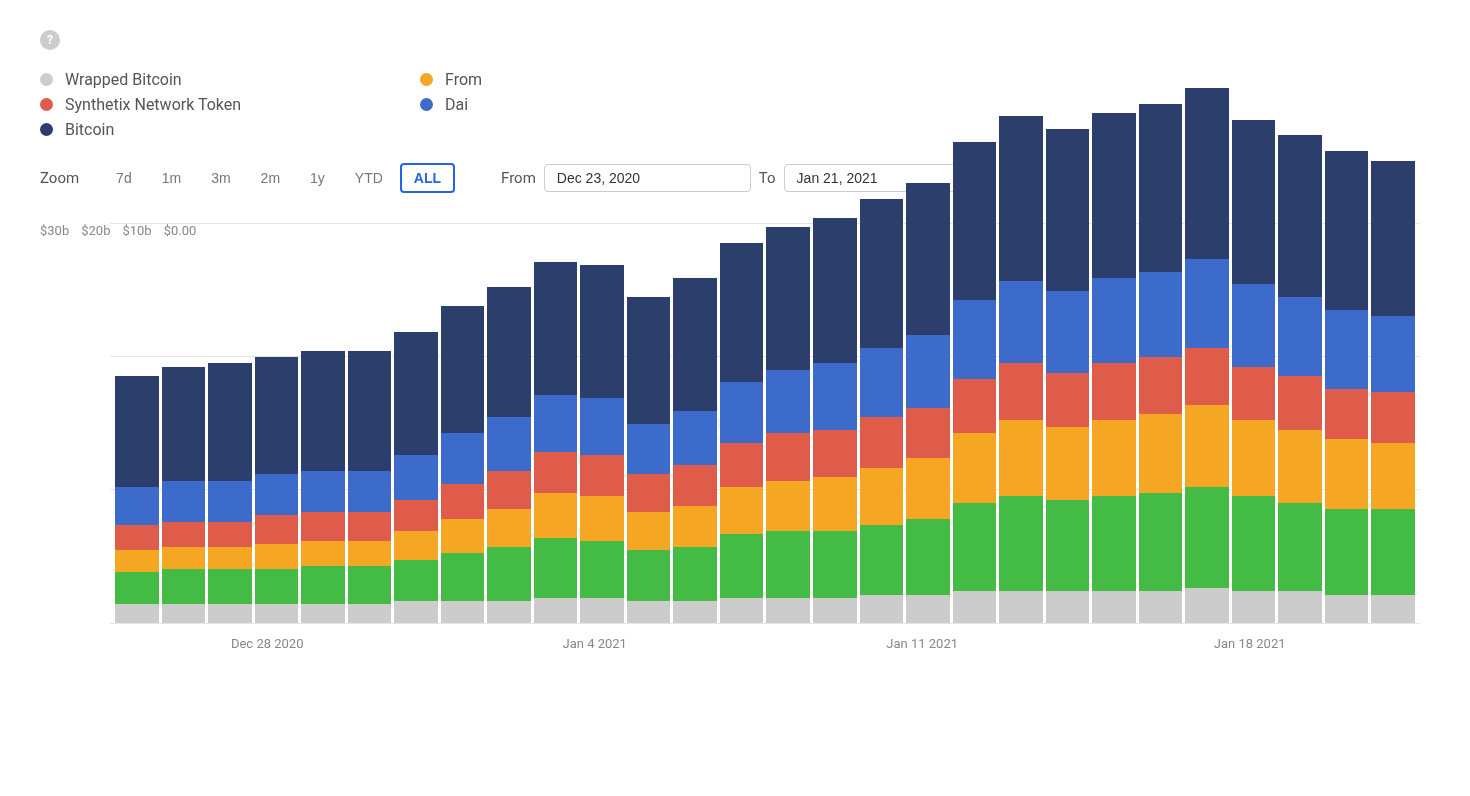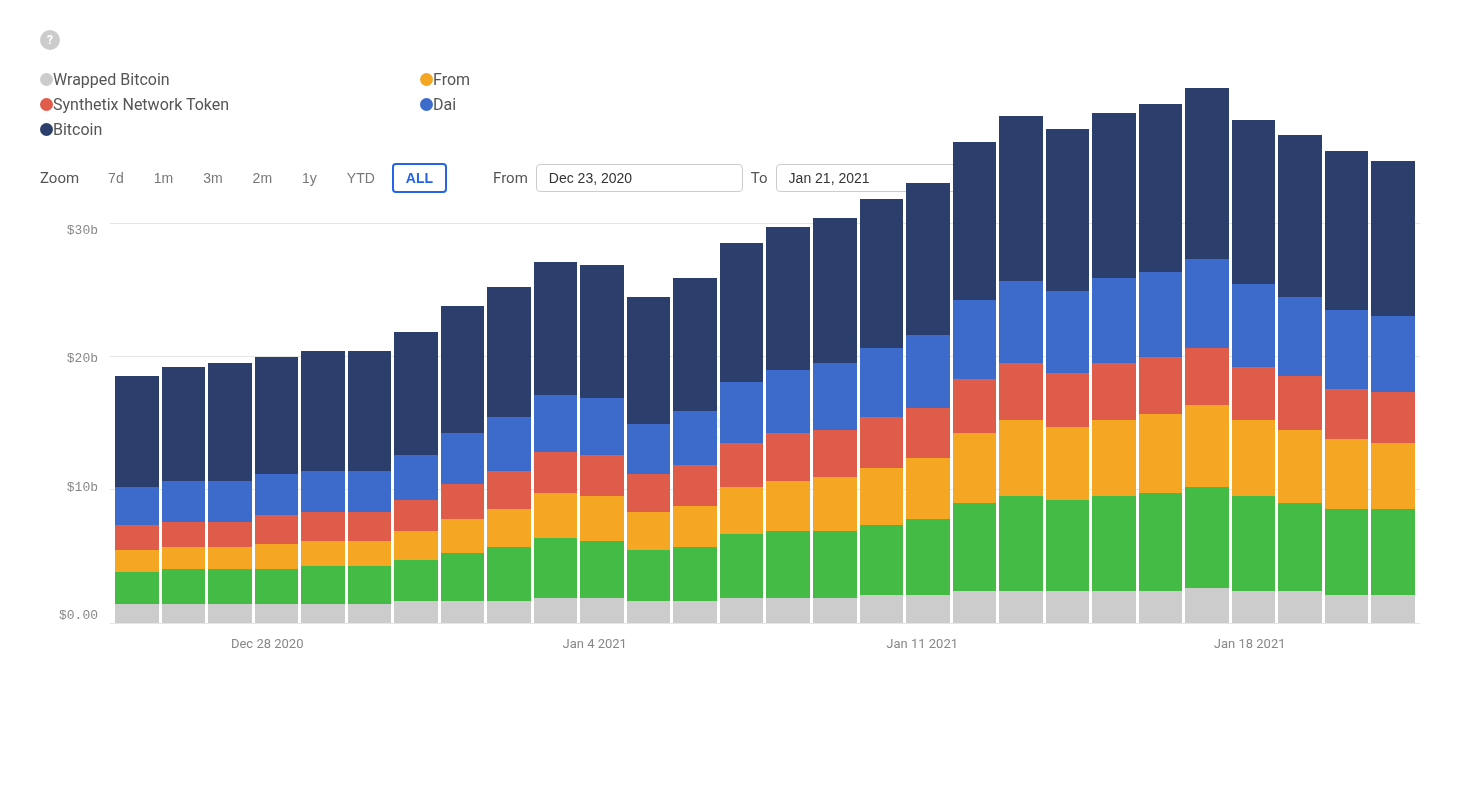--- a/index.html
+++ b/index.html
@@ -39,21 +39,21 @@
       display: grid;
       grid-template-columns: 1fr 1fr;
       gap: 6px 60px;
       margin-bottom: 24px;
       width: 700px;
     }
 
     .legend-item {
       display: flex;
       align-items: center;
-      gap: 0;
+      gap: 12px;
       font-size: 16px;
       color: #555;
     }
 
     .legend-dot {
       width: 13px;
       height: 13px;
       border-radius: 50%;
       flex-shrink: 0;
     }
@@ -62,21 +62,21 @@
       display: flex;
       align-items: center;
       gap: 6px;
       margin-bottom: 30px;
       flex-wrap: wrap;
     }
 
     .zoom-label {
       font-size: 15px;
       color: #555;
-      margin-right: 10px;
+      margin-right: 18px;
     }
 
     .zoom-btn {
       padding: 5px 12px;
       border: 1px solid transparent;
       border-radius: 4px;
       background: transparent;
       color: #777;
       font-size: 14px;
       cursor: pointer;
@@ -117,23 +117,22 @@
       height: 440px;
     }
 
     .y-axis {
       position: absolute;
       left: 0;
       top: 0;
       bottom: 40px;
       width: 70px;
       display: flex;
-      flex-direction: column;
+      flex-direction: row;
       justify-content: space-between;
-      font-family: Liberation Mono, monospace;
     }
 
     .y-label {
       font-size: 13px;
       color: #888;
       text-align: right;
       padding-right: 12px;
     }
 
     .chart-inner {

